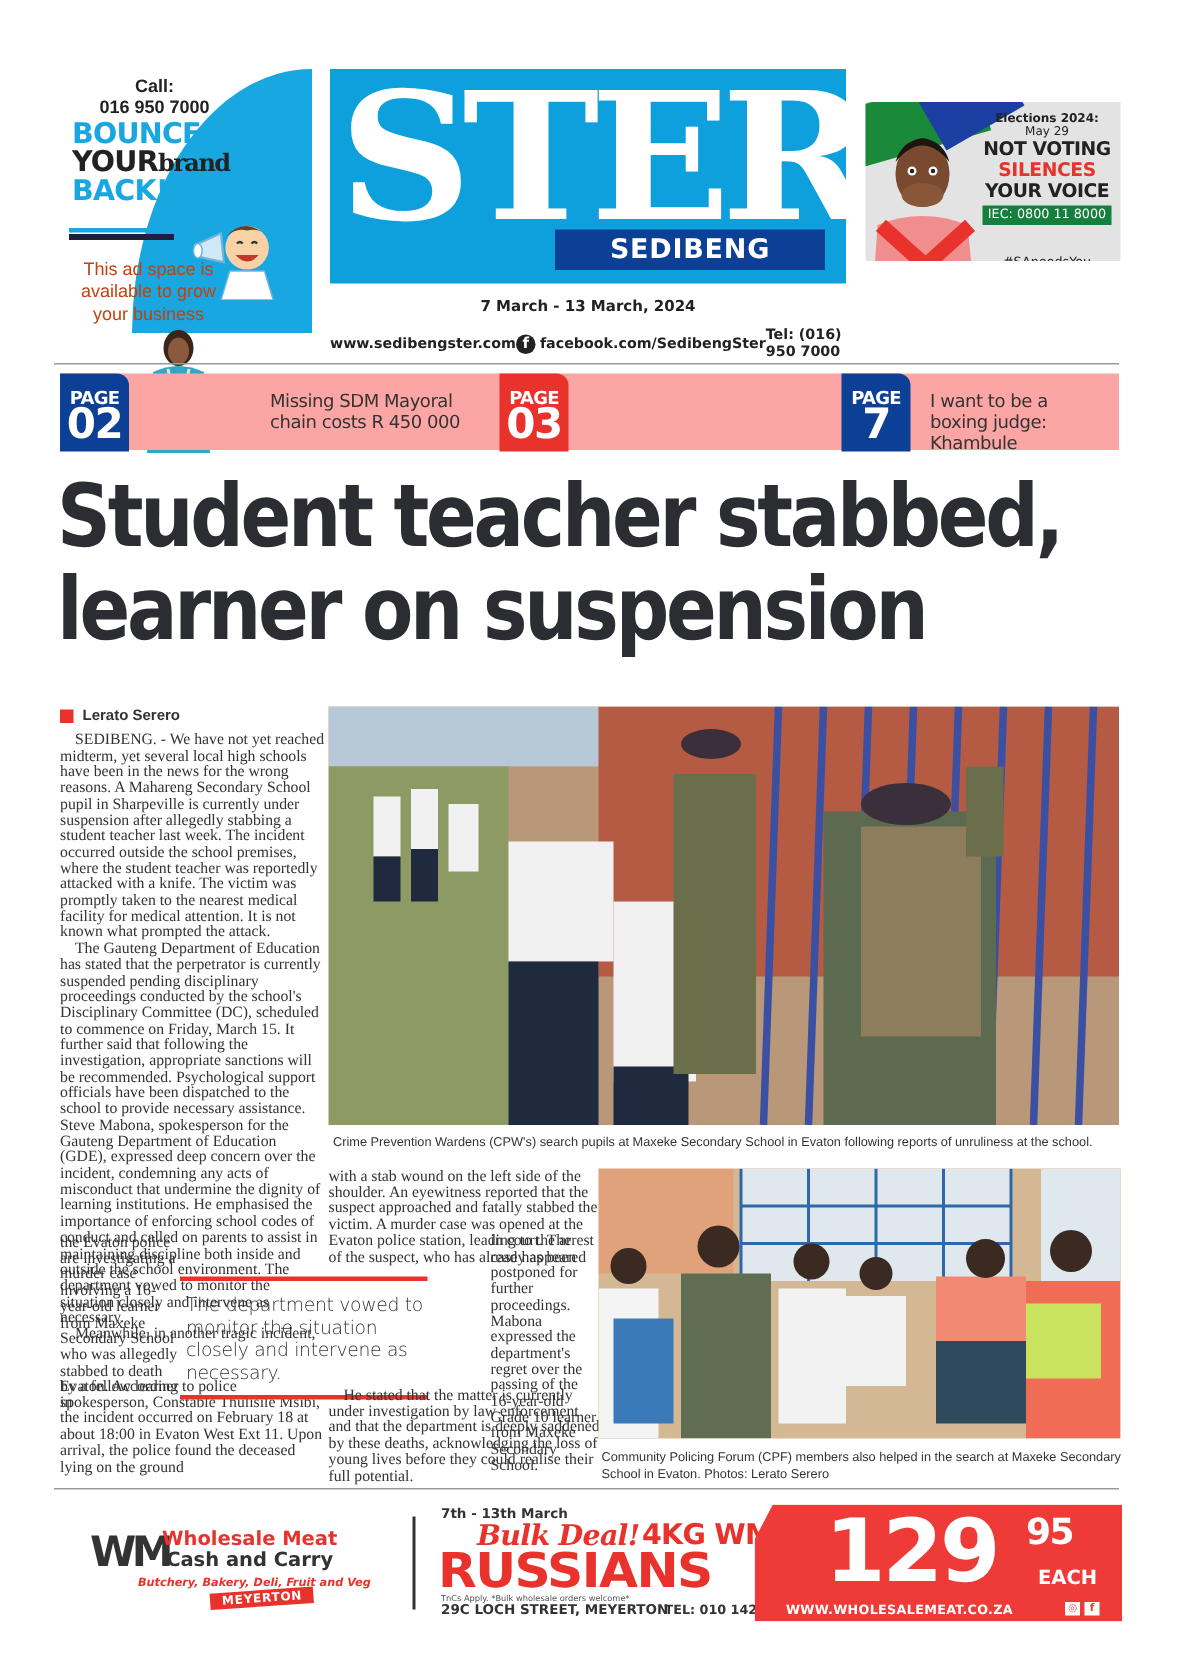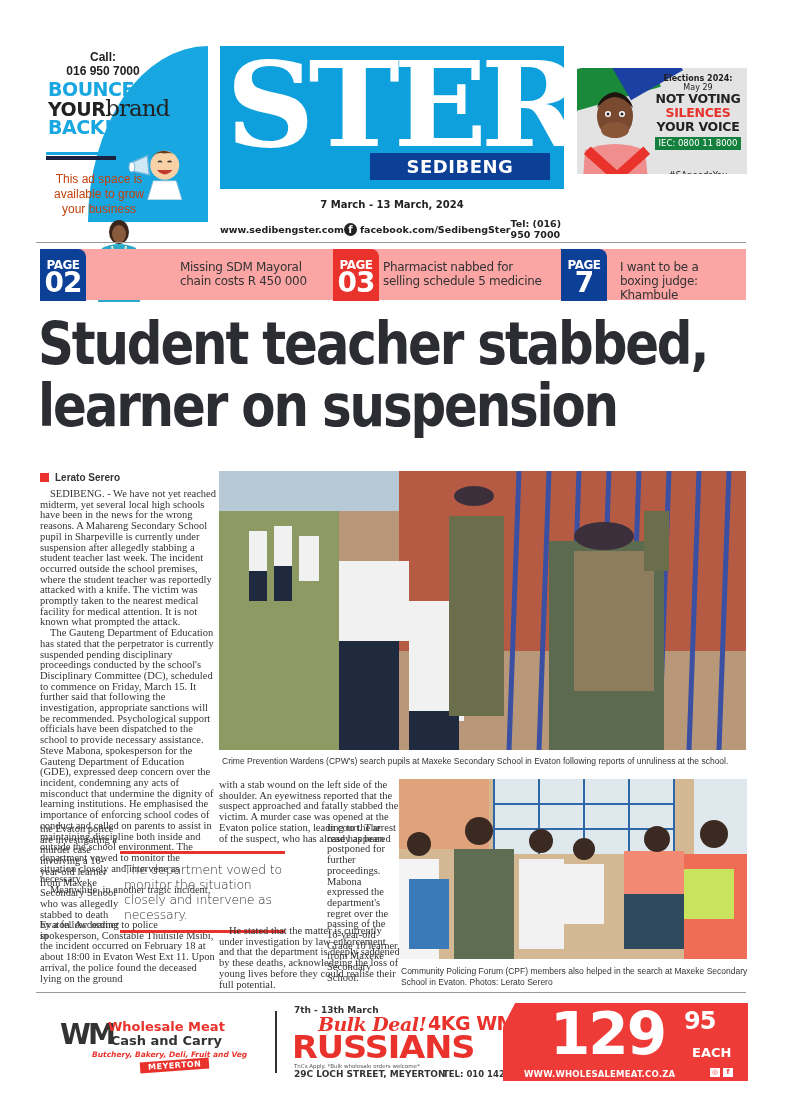--- a/index.html
+++ b/index.html
@@ -5,21 +5,21 @@
   * { box-sizing: border-box; margin: 0; padding: 0; }
   html, body { width: 786px; height: 1113px; background: #ffffff; overflow: hidden; }
   body { position: relative; font-family: "Liberation Sans", sans-serif; color: #2b2d33; }
 
   
   .ad-left { position: absolute; left: 36px; top: 46px; width: 172px; height: 176px; overflow: hidden; background: #fff; }
   .ad-left .bluebg { position: absolute; right: 0; top: 0; width: 120px; height: 176px; background: #18a7e0; border-top-left-radius: 120px 176px; }
   .ad-left .call { position: absolute; left: 12px; top: 4px; width: 110px; text-align: center; font-weight: 700; font-size: 12px; line-height: 14px; color: #222; }
   .ad-left .bounce { position: absolute; left: 12px; top: 34px; font-weight: 900; font-size: 19px; line-height: 19px; color: #18a7e0; font-family: "DejaVu Sans", sans-serif; letter-spacing: -0.5px; }
   .ad-left .your { position: absolute; left: 12px; top: 53px; font-weight: 900; font-size: 19px; line-height: 19px; color: #222; font-family: "DejaVu Sans", sans-serif; letter-spacing: -0.5px; }
-  .ad-left .your .brand { font-family: "DejaVu Serif", serif; font-weight: 400; font-size: 23px; letter-spacing: -1px; margin-top: 10px; }
+  .ad-left .your .brand { font-family: "DejaVu Serif", serif; font-weight: 700; font-size: 16px; letter-spacing: -1px; margin-top: 10px; }
   .ad-left .back { position: absolute; left: 12px; top: 72px; font-weight: 900; font-size: 19px; line-height: 19px; color: #18a7e0; font-family: "DejaVu Sans", sans-serif; letter-spacing: -0.5px; }
   .ad-left .bar { position: absolute; left: 10px; top: 110px; width: 70px; height: 4px; background: #1a2240; }
   .ad-left .bar2 { position: absolute; left: 10px; top: 106px; width: 70px; height: 3px; background: #18a7e0; }
   .ad-left .space { position: absolute; left: 8px; top: 126px; width: 110px; text-align: center; font-size: 12px; line-height: 15px; color: #c2410c; }
   .ad-left .mascot { position: absolute; left: 92px; top: 96px; width: 58px; height: 58px; }
 
   .person-photo { position: absolute; left: 94px; top: 220px; width: 50px; height: 82px; }
 
   
   .masthead { position: absolute; left: 220px; top: 46px; width: 344px; height: 143px; background: #0ea0dc; overflow: hidden; }
@@ -199,21 +199,20 @@
   <div class="teaser-badge" style="left:0;background:#0c3f96">
     <span class="pg">PAGE</span>
     <span class="num">02</span>
   </div>
   <div class="teaser-text" style="left:140px;width:150px">Missing SDM Mayoral chain costs R 450 000</div>
 
   <div class="teaser-badge" style="left:293px;background:#e8322b">
     <span class="pg">PAGE</span>
     <span class="num">03</span>
   </div>
-  <div class="teaser-text" style="left:343px;width:165px">Pharmacist nabbed for selling schedule 5 medicine</div>
 
   <div class="teaser-badge" style="left:521px;background:#0c3f96">
     <span class="pg">PAGE</span>
     <span class="num">7</span>
   </div>
   <div class="teaser-text" style="left:580px;width:120px">I want to be a boxing judge: Khambule</div>
 </div>
 
 <h1 class="headline">
   <div>Student teacher stabbed,</div>

